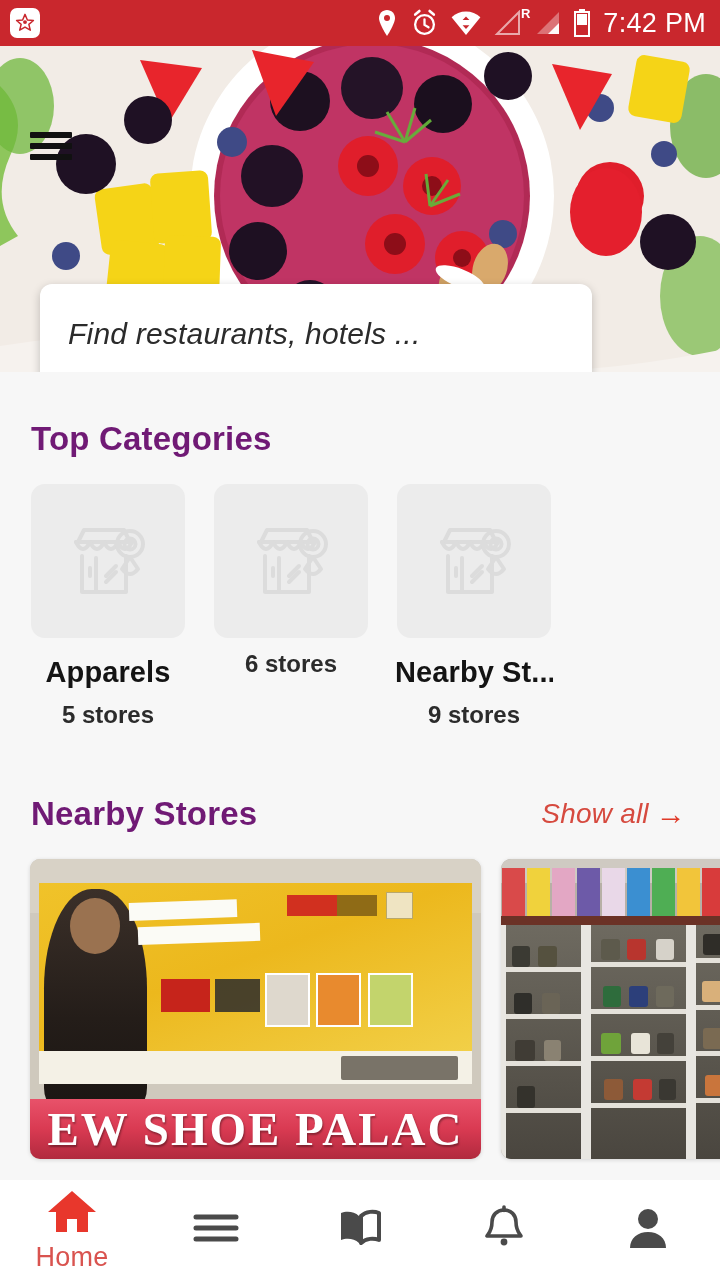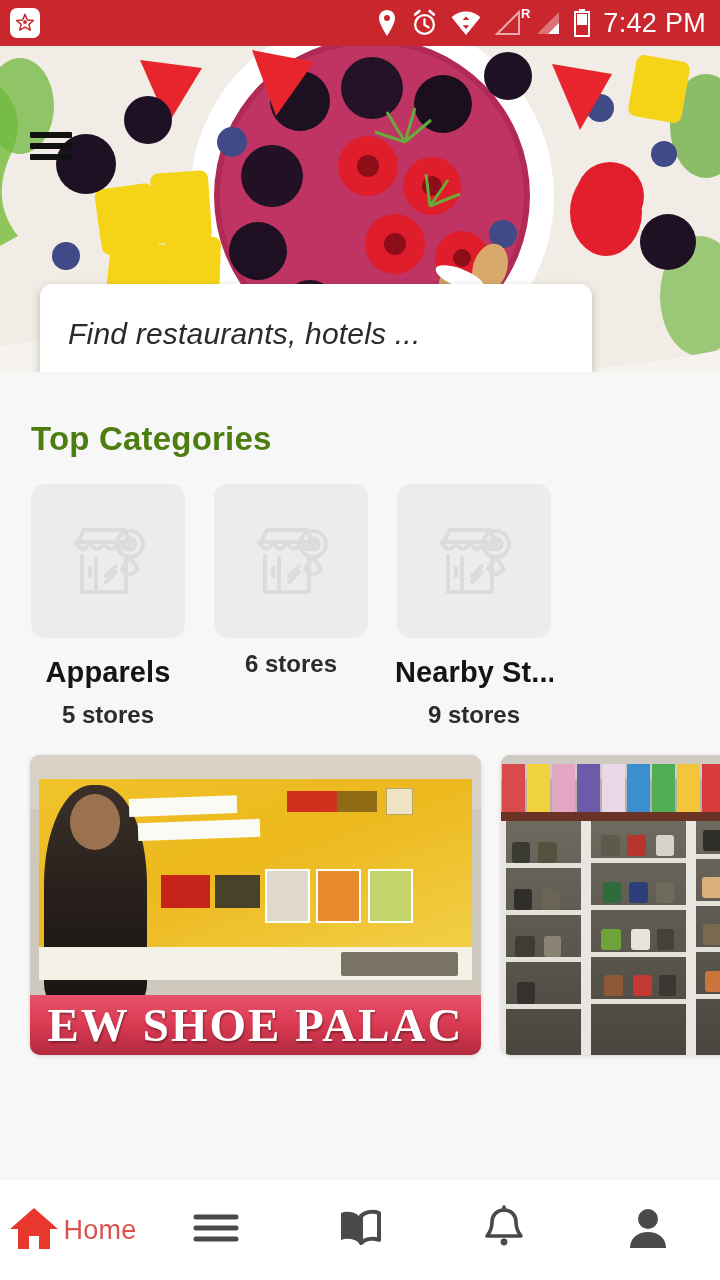--- a/index.html
+++ b/index.html
@@ -54,21 +54,21 @@
   .search-placeholder {
     font-size:30px; font-style:italic; color:#2b2b2b; letter-spacing:.2px;
   }
 
   
   .content {
     position:absolute; top:372px; left:0; width:720px; height:808px;
     background:#f7f7f7; overflow:hidden;
   }
   .section-title {
-    font-size:33px; font-weight:700; color:#4d7c0f; letter-spacing:.2px;
+    font-size:33px; font-weight:700; color:#701a75; letter-spacing:.2px;
   }
   .top-cat-head { padding:48px 0 0 31px; }
 
   .cat-row { display:flex; padding:26px 0 0 31px; gap:29px; }
   .cat-item { width:154px; display:flex; flex-direction:column; align-items:center;font-weight:bold; }
   .cat-thumb {
     width:154px; height:154px; background:#ececec; border-radius:14px;
     display:flex; align-items:center; justify-content:center;
   }
   .cat-name {
@@ -94,21 +94,21 @@
     box-shadow:0 1px 4px rgba(0,0,0,.14);
   }
   .store-card.second { width:275px; }
 
   
   .bottom-nav {
     position:absolute; bottom:0; left:0; width:720px; height:100px;
     background:#ffffff; display:flex; align-items:center; z-index:30;
   }
   .nav-item {
-    flex:1; height:100px; display:flex; flex-direction:row;
+    flex:1; height:100px; display:flex; flex-direction:column;
     align-items:center; justify-content:center; gap:4px;
   }
   .nav-label { font-size:27px; color:#d9534f; letter-spacing:.2px; }
 
   
   .shoe-shop { position:absolute; inset:0; background:#cfc9bd; }
   .ss-wall { position:absolute; left:0; top:0; width:100%; height:18%; background:#d8d2c6; }
   .ss-banner {
     position:absolute; left:2%; top:8%; width:96%; height:60%;
     background:linear-gradient(160deg,#f0c32a 0%,#ecb81d 45%,#f2d14a 100%);
@@ -404,20 +404,27 @@
               <circle cx="68" cy="26" r="5.5"></circle>
             </g>
           </svg>
         </div>
         <div class="cat-name">Nearby St...</div>
         <div class="cat-count">9 stores</div>
       </div>
 
     </div>
 
+    <div class="nearby-head">
+      <div class="section-title">Nearby Stores</div>
+      <div class="show-all">
+        <span>Show all</span>
+        <span class="arrow">→</span>
+      </div>
+    </div>
 
     <div class="store-row">
 
       <div class="store-card">
         <div class="shoe-shop">
           <div class="ss-wall"></div>
           <div class="ss-banner"></div>
           <div class="ss-person"></div>
           <div class="ss-hindi1"></div>
           <div class="ss-hindi2"></div>

